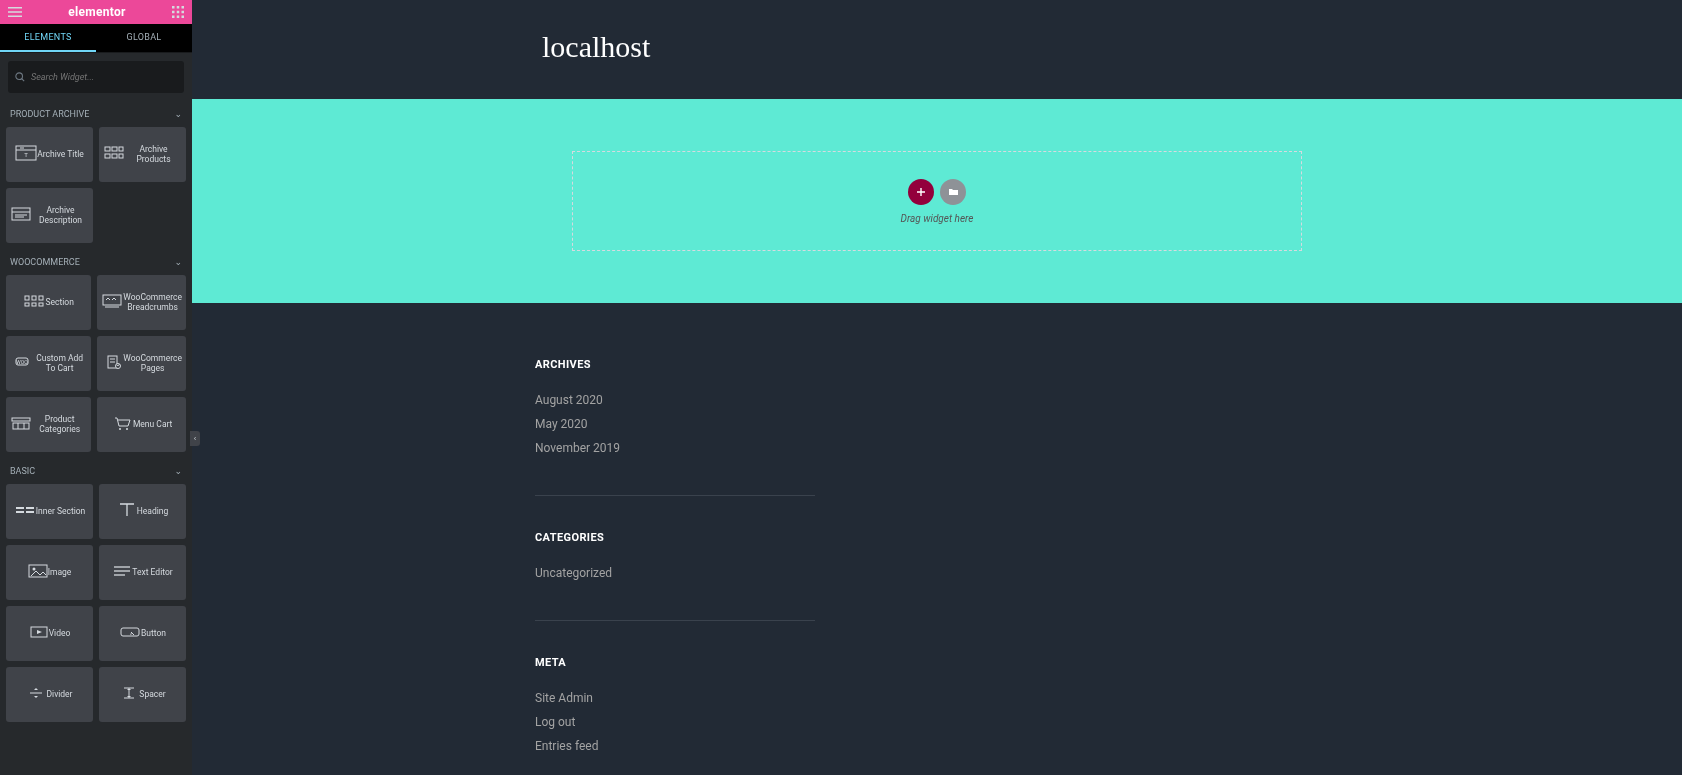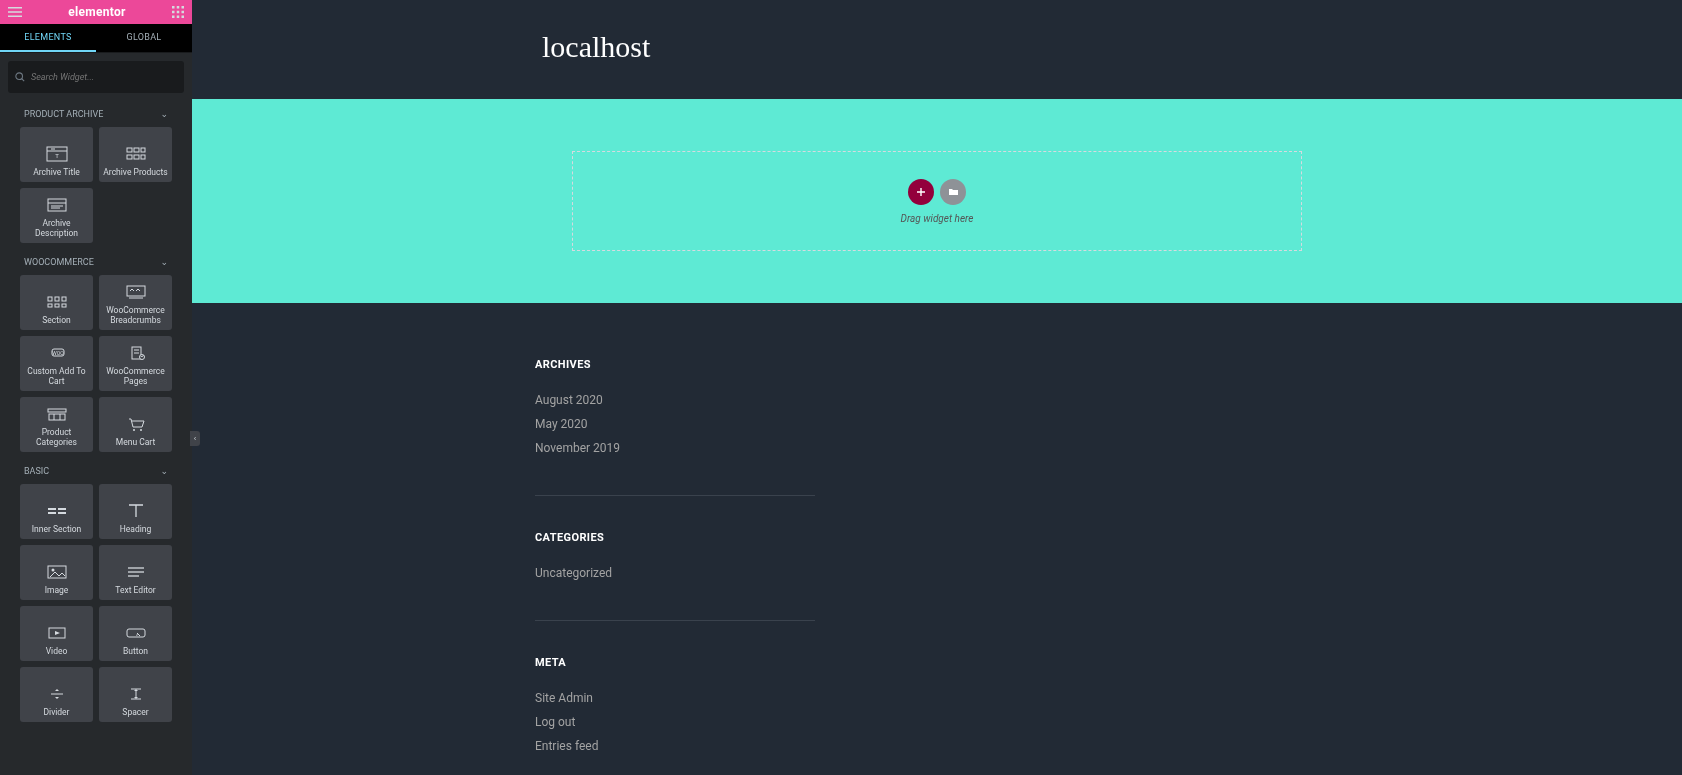--- a/index.html
+++ b/index.html
@@ -12,25 +12,25 @@
 .sb-header .hamburger{width:14px;height:10px;cursor:pointer}
 .sb-header .hamburger svg{display:block}
 .sb-logo{color:#fff;font-size:12px;font-weight:700;letter-spacing:0.3px;flex:1;text-align:center}
 .sb-grid-icon{cursor:pointer}
 .sb-tabs{display:flex;border-bottom:1px solid #191b1d;background:#000000}
 .sb-tab{flex:1;text-align:center;padding:8px 0;font-size:9px;color:#a4afb7;cursor:pointer;letter-spacing:0.3px}
 .sb-tab.active{color:#71d7f7;border-bottom:2px solid #71d7f7}
 .sb-search{padding:8px;background:#26292c}
 .sb-search-inner{background:#191b1d;border-radius:3px;display:flex;align-items:center;padding:0 7px;height:32px}
 .sb-search-inner input{flex:1;background:none;border:none;outline:none;color:#a4afb7;font-size:9px;font-style:italic;margin-left:6px}
-.sb-section{padding:0 20px}
+.sb-section{padding:0 6px}
 .sb-sec-head{display:flex;justify-content:space-between;align-items:center;padding:8px 4px;font-size:9px;color:#a4afb7;cursor:pointer}
 .sb-sec-head .chev{font-size:9px}
 .sb-widgets{display:grid;grid-template-columns:1fr 1fr;gap:6px;padding:0 0 6px}
-.sb-widget{background:#404349;border-radius:3px;display:flex;flex-direction:column;align-items:center;justify-content:flex-end;height:55px;cursor:grab;text-align:center;padding:4px}
+.sb-widget{background:#404349;border-radius:3px;display:flex;flex-direction:row;align-items:center;justify-content:center;height:55px;cursor:grab;text-align:center;padding:4px}
 .sb-widget-icon{height:22px;display:flex;align-items:center;justify-content:center;margin-bottom:3px;color:#d5dadf}
 .sb-widget-label{font-size:8.5px;color:#d5dadf;line-height:1.15}
 .collapse-handle{position:absolute;right:-8px;top:431px;width:10px;height:15px;background:#404349;border-radius:0 3px 3px 0;display:flex;align-items:center;justify-content:center;cursor:pointer;font-size:8px;color:#d5dadf}
 
 
 .canvas{flex:1;display:flex;flex-direction:column;overflow:hidden}
 .hero{background:#222a35;padding:30px 0 35px;display:flex;justify-content:flex-start}
 .hero-inner{margin-left:350px}
 .hero h1{color:#fff;font-family:Georgia,'Times New Roman',serif;font-size:30px;font-weight:400}
 .editzone{background:#5eead4;padding:52px 0;display:flex;justify-content:center}

